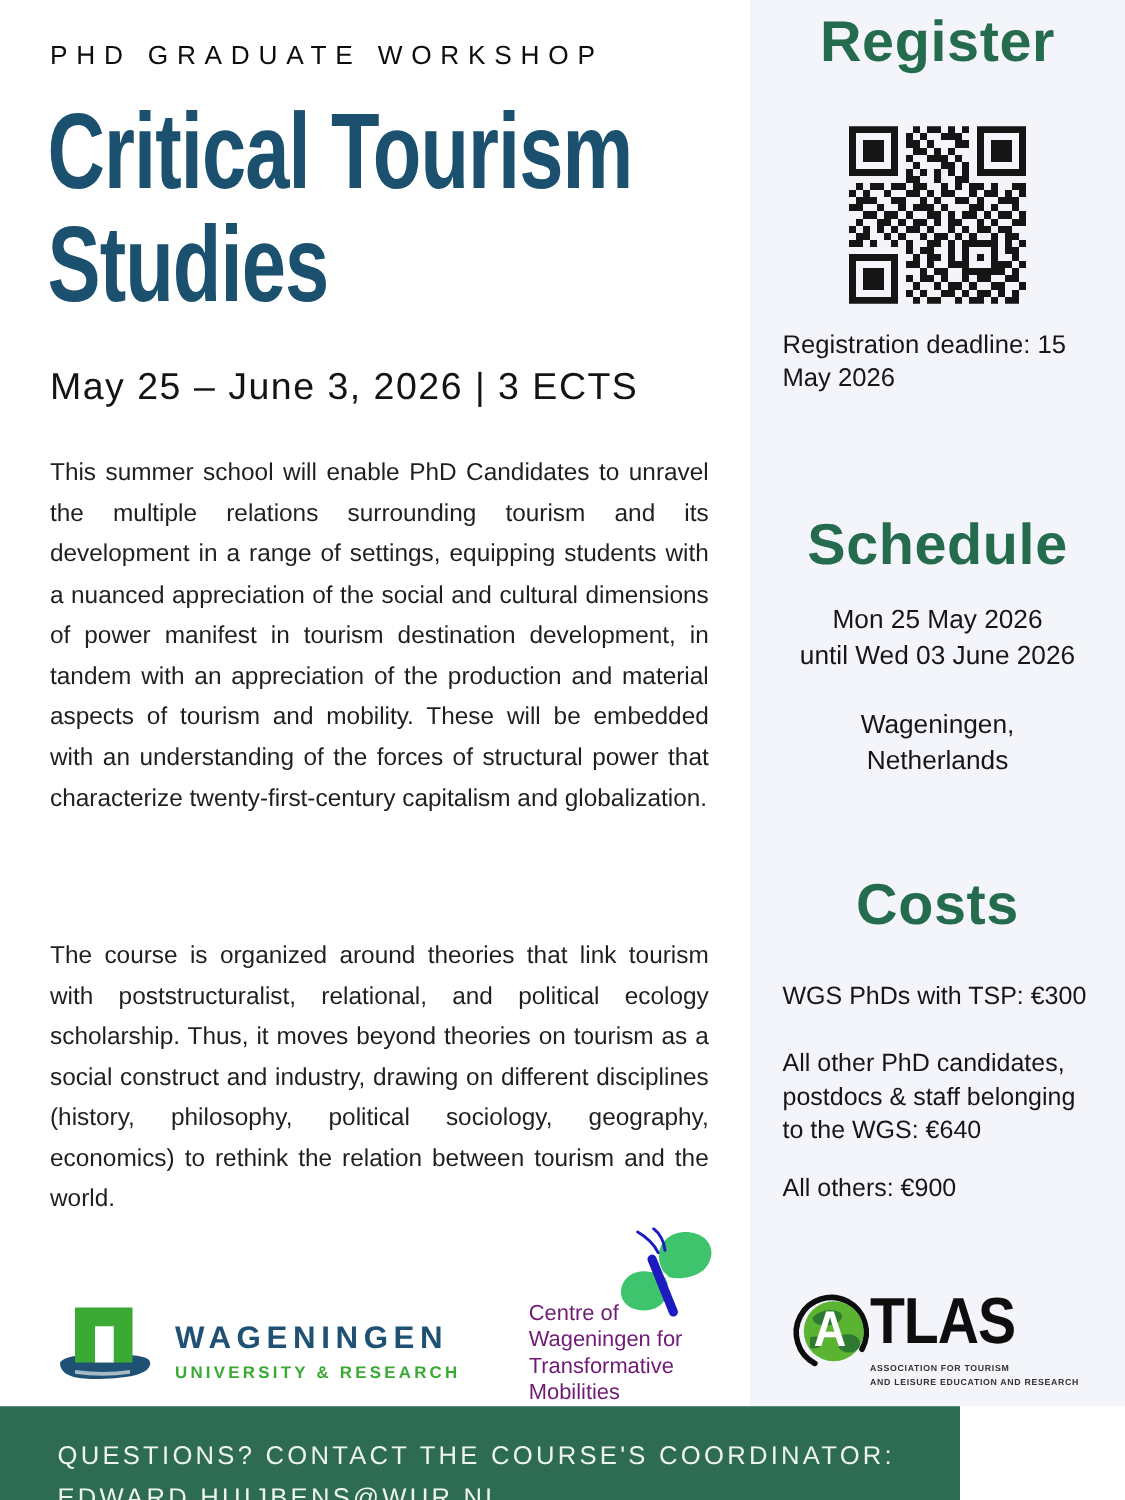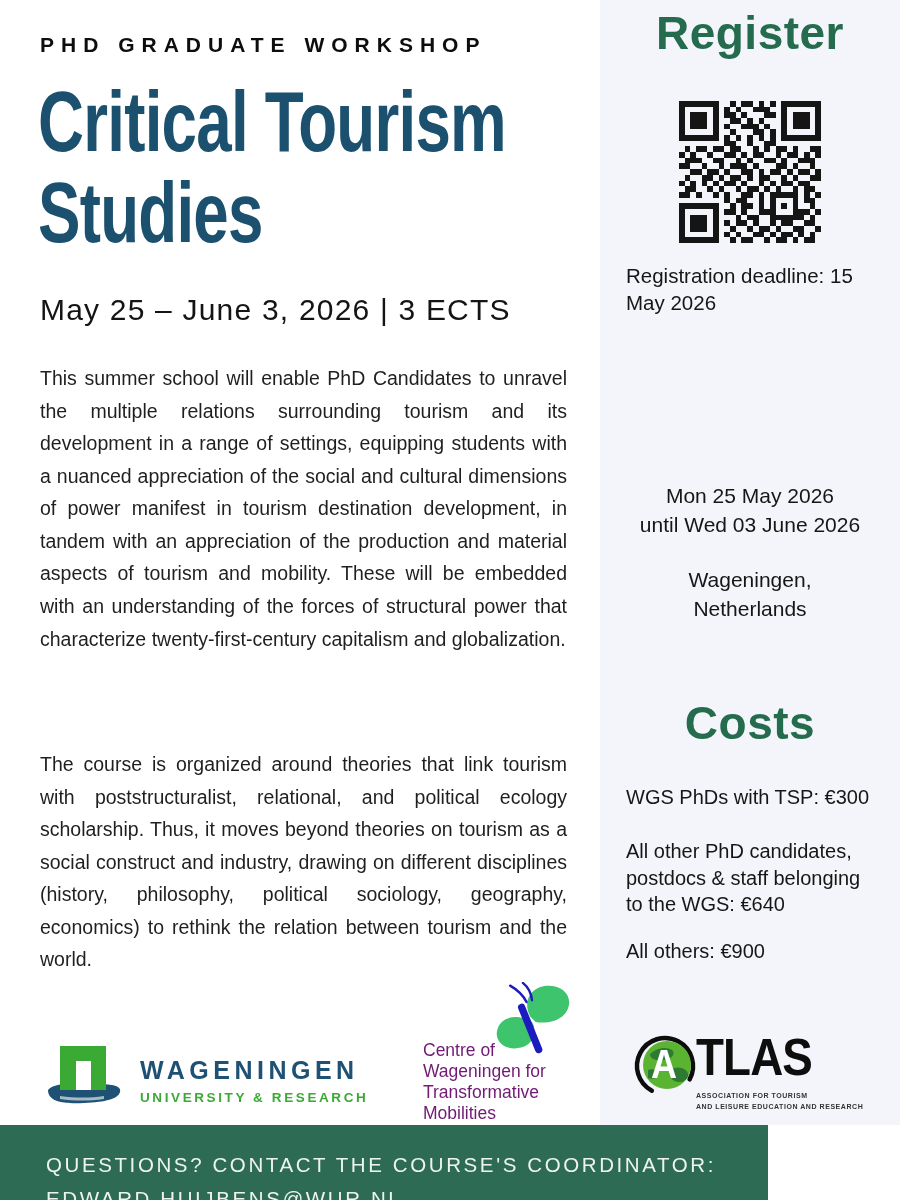--- a/index.html
+++ b/index.html
@@ -16,21 +16,21 @@
   }
   *{box-sizing:border-box;margin:0;padding:0}
   html,body{margin:0;background:#888}
   .poster{
     position:relative;width:900px;height:1200px;background:#ffffff;
     font-family:"Liberation Sans",sans-serif;overflow:hidden;margin:0 auto;
   }
   
   .left-col{position:absolute;left:0;top:0;width:600px;height:1125px}
   .eyebrow{
-    position:absolute;left:40px;top:33px;font-size:21px;font-weight:700;
+    position:absolute;left:40px;top:33px;font-size:21px;font-weight:400;
     letter-spacing:7px;color:#0d0d0d;white-space:nowrap;
   }
   .title{
     position:absolute;left:38px;top:76px;font-size:86px;font-weight:700;
     line-height:1.06;letter-spacing:-1px;color:var(--title_blue);
     transform:scaleX(0.74);transform-origin:0 0;white-space:nowrap;
   }
   .title .t-line{display:block}
   .dateline{
     position:absolute;left:40px;top:293px;font-size:30px;font-weight:400;
@@ -474,20 +474,21 @@
             <rect x="17" y="24" width="1" height="1"></rect>
             <rect x="18" y="24" width="1" height="1"></rect>
             <rect x="20" y="24" width="1" height="1"></rect>
             <rect x="22" y="24" width="1" height="1"></rect>
             <rect x="23" y="24" width="1" height="1"></rect>
           </g>
         </svg>
       </div>
     <p class="deadline">Registration deadline: 15 May 2026</p>
 
+    <h2 class="green-h schedule-h">Schedule</h2>
     <div class="sched-dates">
       <span>Mon 25 May 2026</span>
       <span>until Wed 03 June 2026</span>
     </div>
     <div class="sched-loc">
       <span>Wageningen,</span>
       <span>Netherlands</span>
     </div>
 
     <h2 class="green-h costs-h">Costs</h2>

